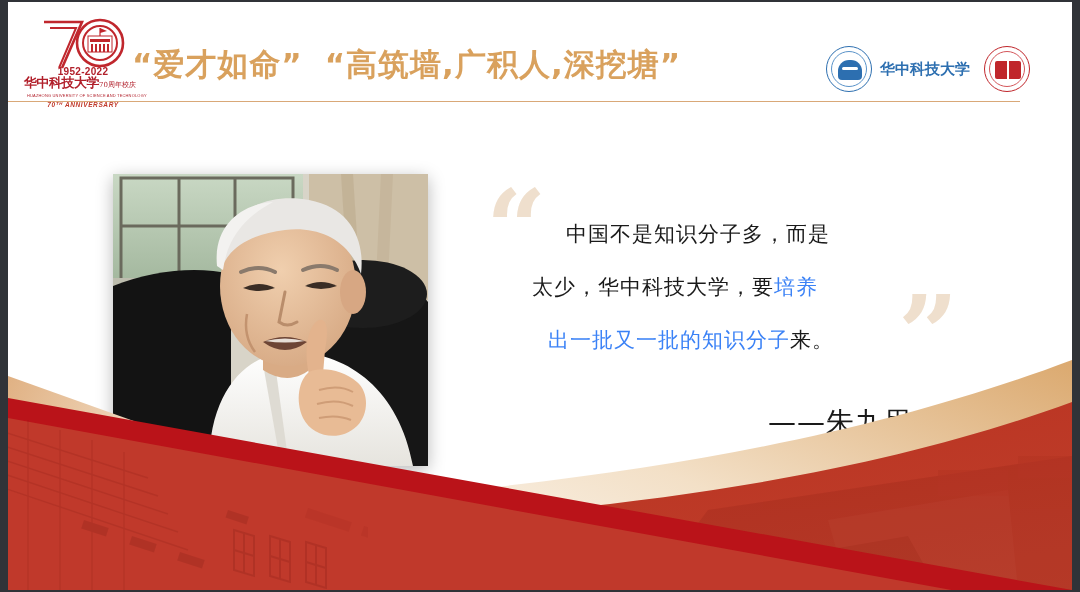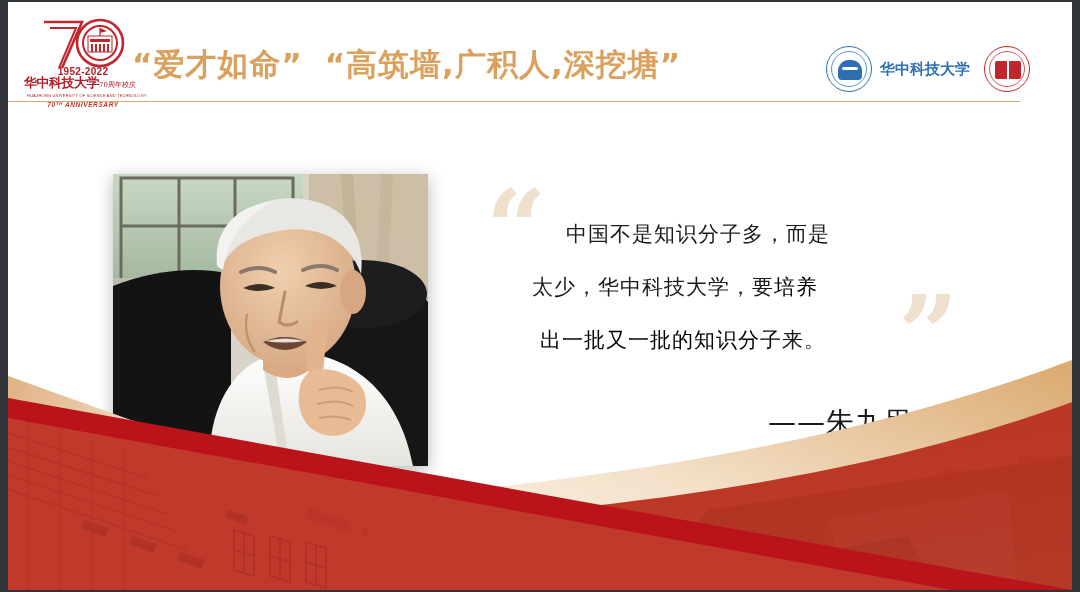--- a/index.html
+++ b/index.html
@@ -256,22 +256,22 @@
   }
   .q-line {
     font-family: "DejaVu Sans", sans-serif;
     font-size: 21px;
     line-height: 53px;
     color: #1a1a1a;
     white-space: nowrap;
     letter-spacing: 1px;
   }
   .q-line.l1 { text-indent: 34px; }
-  .q-line.l3 { margin-left: 8px; }
-  .hl { color: #000000; }
+  .q-line.l3 { margin-left: 16px; }
+  .hl { color: #3b82f6; }
 
   .attribution {
     position: absolute;
     left: 290px;
     top: 222px;
     font-family: "DejaVu Sans", sans-serif;
     font-size: 28px;
     color: #1a1a1a;
     letter-spacing: 1px;
     white-space: nowrap;

